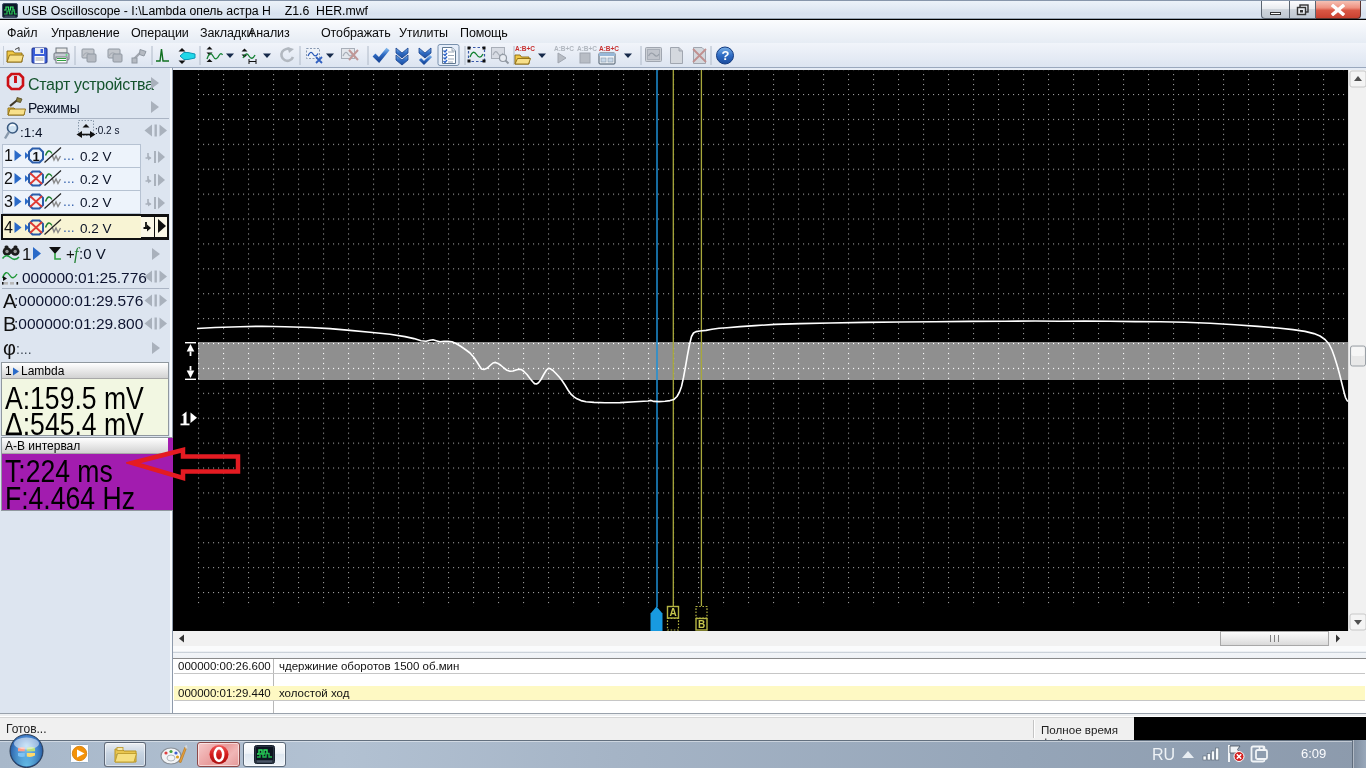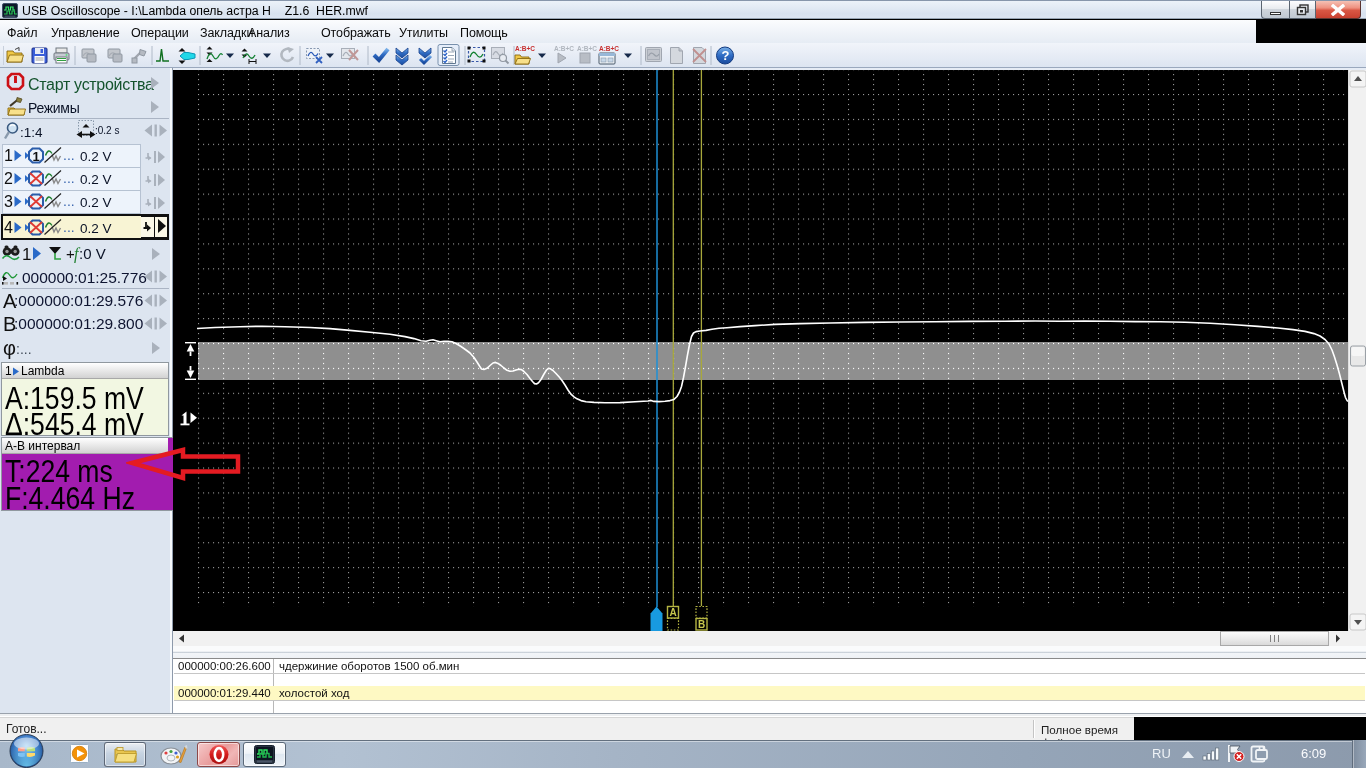--- a/index.html
+++ b/index.html
@@ -2,21 +2,21 @@
 <html><head>
 <meta charset="utf-8">
 <style>
 *{margin:0;padding:0;box-sizing:border-box}
 html,body{width:1366px;height:768px;overflow:hidden;font-family:"Liberation Sans",sans-serif;background:#000}
 .abs{position:absolute;white-space:nowrap}
 #plot text{-webkit-font-smoothing:antialiased}
 #titlebar{position:absolute;left:0;top:0;width:1366px;height:19px;background:linear-gradient(180deg,#ecf2f9 0%,#e2eaf4 40%,#d8e2ef 75%,#dce5f1 100%);border-top:1px solid #8796ab;border-bottom:1px solid #96a3b3}
 #titletext{position:absolute;left:22px;top:3px;font-size:12.3px;color:#000;white-space:pre}
 #appicon{position:absolute;left:2px;top:2px;width:16px;height:15px;background:#0c1828;border:1px solid #405068;border-radius:2px;overflow:hidden}
-#menubar{position:absolute;left:0;top:20px;width:1256px;height:23px;background:linear-gradient(180deg,#fbfcfe,#eef2f8 60%,#e6ecf4)}
+#menubar{position:absolute;left:0;top:20px;width:1366px;height:23px;background:linear-gradient(180deg,#fbfcfe,#eef2f8 60%,#e6ecf4)}
 .menuitem{position:absolute;top:6px;font-size:12.5px;letter-spacing:-0.1px;color:#0a0a0a}
 #toolbar{position:absolute;left:0;top:43px;width:1366px;height:25px;background:linear-gradient(180deg,#f1f4fa,#dde5f1);border-bottom:1px solid #9aa8bd}
 #leftpanel{position:absolute;left:0;top:68px;width:173px;height:645px;background:#dde5f0;border-right:1px solid #8e9aab;box-shadow:inset -2px 0 0 #f6f9fc}
 #plot{position:absolute;left:173px;top:70px;width:1175px;height:561px;background:#000}
 #vscroll{position:absolute;left:1348px;top:70px;width:18px;height:561px;background:#f1f1f1;border-left:1px solid #e0e0e0}
 #hscroll{position:absolute;left:173px;top:631px;width:1193px;height:15px;background:#f1f1f1}
 #gapstrip{position:absolute;left:173px;top:646px;width:1193px;height:12px;background:linear-gradient(180deg,#fafbfc 0%,#fafbfc 45%,#aeb8c4 50%,#f2f5f8 60%,#eef1f5 100%)}
 #bmtable{position:absolute;left:173px;top:658px;width:1193px;height:59px;background:#fff;border-top:1px solid #8a8a8a}
 .bmrow{position:absolute;left:1px;width:1191px;height:15px;border-bottom:1px solid #c6c6c6;font-size:11.5px;color:#111}
 .bmtime{position:absolute;left:4px;top:1px}
@@ -617,21 +617,21 @@
 <ellipse cx="12" cy="10.5" rx="4.2" ry="6.4" fill="none" stroke="#fff" stroke-width="2.6"></ellipse>
 </svg>
 <div class="tbbtn" style="left:243px;width:43px;border-color:#5a6878;background:linear-gradient(180deg,#fdfeff 0%,#eef3f8 45%,#dfe8f1 50%,#eef3f8 100%)"></div>
 <svg class="abs" style="left:254px;top:745px" width="21" height="19">
 <rect x="0.5" y="0.5" width="20" height="18" rx="2" fill="#2a3442" stroke="#16202c"></rect>
 <rect x="2" y="2" width="17" height="13" fill="#0c1420"></rect>
 <polyline points="3,9 5,9 5,5 8,5 8,9 10,9 10,5 13,5 13,9" fill="none" stroke="#30e060" stroke-width="1.4"></polyline>
 <polyline points="3,12 6,12 6,8.5 9,8.5 9,12 12,12 12,8.5 15,8.5 15,12 18,12" fill="none" stroke="#20b84e" stroke-width="1.4"></polyline>
 <rect x="3" y="15.5" width="15" height="2" fill="#4a5668"></rect>
 </svg>
-<span class="abs" style="left:1152px;top:746px;font-size:13px;color:#eef2f6">RU</span>
+<span class="abs" style="left:1152px;top:746px;font-size:16px;color:#eef2f6">RU</span>
 <svg class="abs" style="left:1182px;top:751px" width="12" height="8">
     <polygon points="6,0 12,7 0,7" fill="#e8edf2"></polygon>
   </svg>
 <svg class="abs" style="left:1202px;top:745px" width="20" height="17">
 <g fill="#f6f9fb" stroke="#5a6674" stroke-width="0.6">
 <rect x="1" y="11" width="3.2" height="4"></rect>
       <rect x="5.2" y="8.5" width="3.2" height="6.5"></rect>
       <rect x="9.4" y="6" width="3.2" height="9"></rect>
       <rect x="13.6" y="3" width="3.2" height="12"></rect>
 </g>

